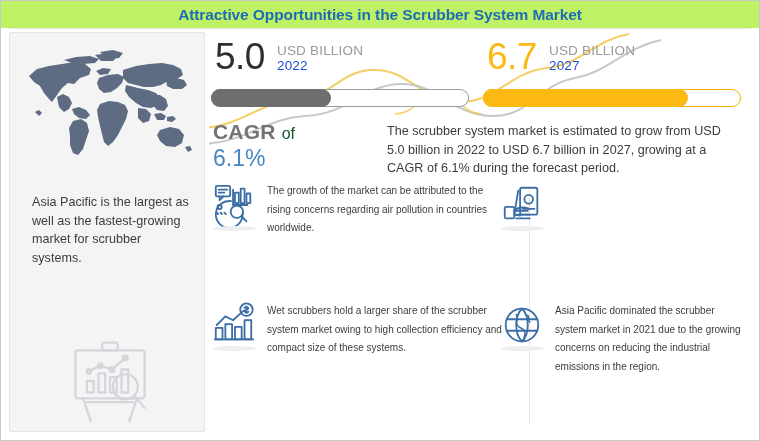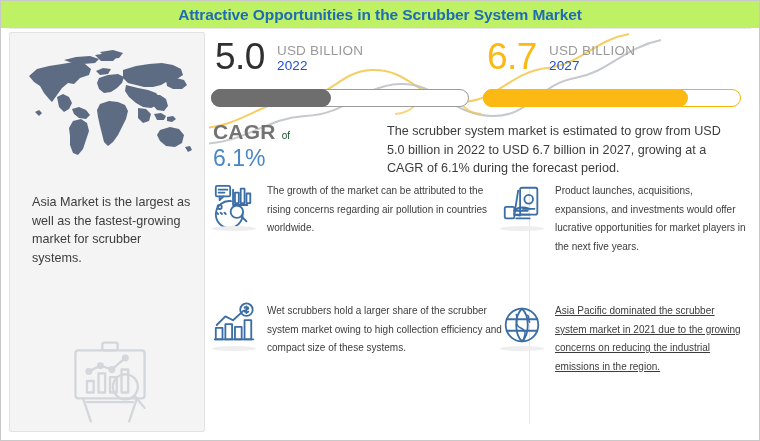--- a/index.html
+++ b/index.html
@@ -96,21 +96,21 @@
   .bar.amber .fill{background:#fcb813;width:80%;}
 
   
   .cagr{
     position:absolute;left:4px;top:88px;width:170px;
   }
   .cagr .line1{
     display:flex;align-items:baseline;gap:6px;
   }
   .cagr .c-word{font-size:21px;font-weight:bold;color:#737373;letter-spacing:0.2px;}
-  .cagr .c-of{font-size:10px;color:#14532d;}
+  .cagr .c-of{font-size:16px;color:#14532d;}
   .cagr .c-val{font-size:23px;color:#4a87c4;line-height:26px;margin-top:1px;}
 
   
   .desc{
     position:absolute;left:178px;top:90px;width:352px;
     font-size:12.6px;line-height:18.6px;color:#3c3c3c;
   }
 
   
   .cards{
@@ -133,21 +133,21 @@
   .card .txt{
     font-size:10px;line-height:18.6px;color:#3c3c3c;
   }
   .card.c1{left:2px;top:0px;width:300px;}
   .card.c1 .txt{width:236px;}
   .card.c2{left:290px;top:0px;width:254px;}
   .card.c2 .txt{width:192px;}
   .card.c3{left:2px;top:120px;width:300px;}
   .card.c3 .txt{width:236px;}
   .card.c4{left:290px;top:120px;width:254px;}
-  .card.c4 .txt{width:192px;text-decoration:underline;}
+  .card.c4 .txt{width:192px;}
 </style>
 </head>
 <body>
 
 <div id="root">
 
   <div class="title-bar">
     <div class="title">Attractive Opportunities in the Scrubber System Market</div>
   </div>
   <div class="title-rule"></div>
@@ -182,21 +182,21 @@
 
           <path d="M280 166 L300 160 L318 164 L328 176 L324 192 L310 200 L292 198 L280 188 L274 176 Z"></path>
           <path d="M330 200 L340 198 L344 206 L336 210 Z"></path>
 
           <path d="M160 10 L186 6 L206 12 L198 22 L174 24 Z"></path>
           <path d="M30 130 L38 126 L44 132 L38 138 Z"></path>
         </g>
       </svg>
     </div>
 
-    <div class="left-text">Asia Market is the largest as well as the fastest-growing market for scrubber systems.</div>
+    <div class="left-text">Asia Pacific is the largest as well as the fastest-growing market for scrubber systems.</div>
 
     <div class="easel-wrap">
       <svg viewBox="0 0 100 100" xmlns="http://www.w3.org/2000/svg" fill="none" stroke="#d3d6db" stroke-width="2.4" stroke-linecap="round" stroke-linejoin="round">
         <rect x="14" y="18" width="72" height="50" rx="3"></rect>
         <rect x="42" y="10" width="16" height="8" rx="2"></rect>
         <path d="M22 68 L30 92"></path>
         <path d="M78 68 L70 92"></path>
         <path d="M26 72 L74 72"></path>
         <rect x="26" y="50" width="7" height="12"></rect>
         <rect x="38" y="42" width="7" height="20"></rect>
@@ -289,21 +289,20 @@
             <rect x="22" y="6" width="18" height="28" rx="2"></rect>
             <circle cx="31" cy="18" r="4.5"></circle>
             <path d="M25 28 L37 28"></path>
             <path d="M20 9 L16 34 L22 35"></path>
             <rect x="6" y="26" width="10" height="12" rx="1.5"></rect>
             <path d="M16 30 L30 30 M16 34 L32 34 M18 38 L32 38"></path>
             <path d="M16 30 C 20 26, 26 26, 32 28"></path>
           </svg>
           <div class="shadow"></div>
         </div>
-        <div class="txt">Product launches, acquisitions, expansions, and investments  would offer lucrative opportunities for market players in the next five years.</div>
       </div>
 
       <div class="card c3">
         <div class="ico">
           <svg viewBox="0 0 48 48" xmlns="http://www.w3.org/2000/svg" fill="none" stroke="#3b6ea5" stroke-width="1.9" stroke-linecap="round" stroke-linejoin="round">
             <rect x="5" y="27" width="7" height="12"></rect>
             <rect x="15" y="23" width="7" height="16"></rect>
             <rect x="25" y="26" width="7" height="13"></rect>
             <rect x="35" y="19" width="7" height="20"></rect>
             <path d="M4 39 L44 39"></path>

